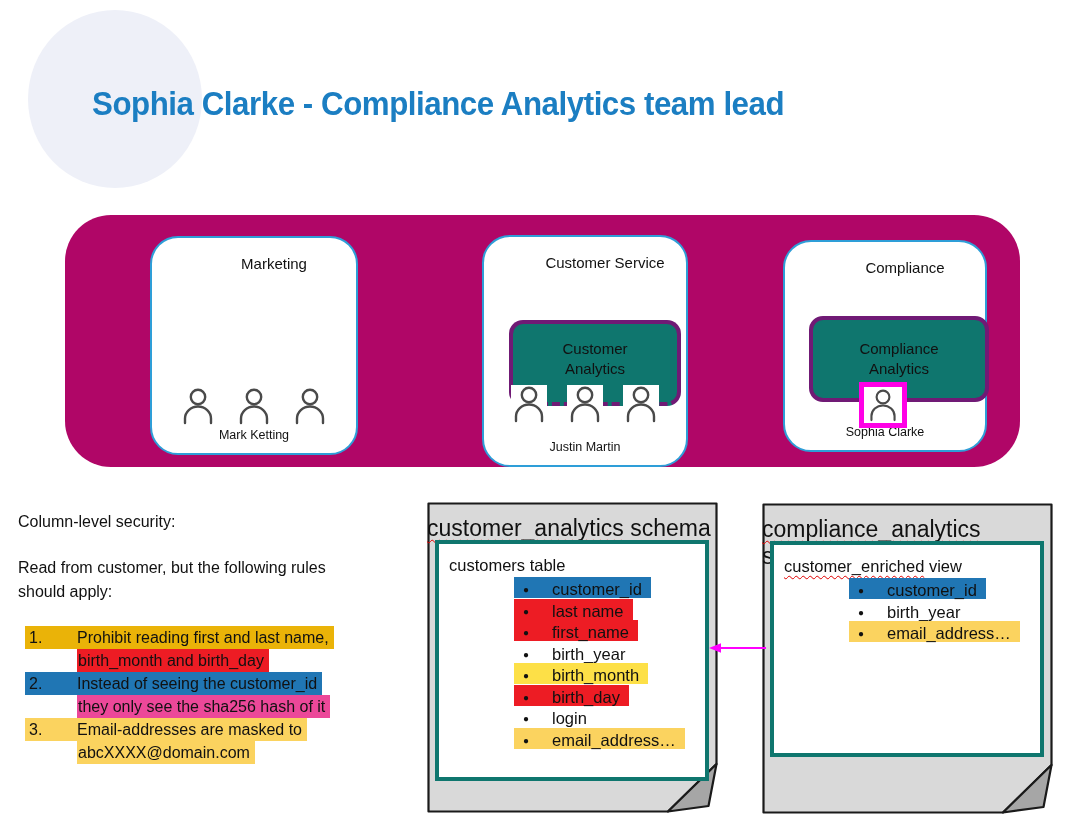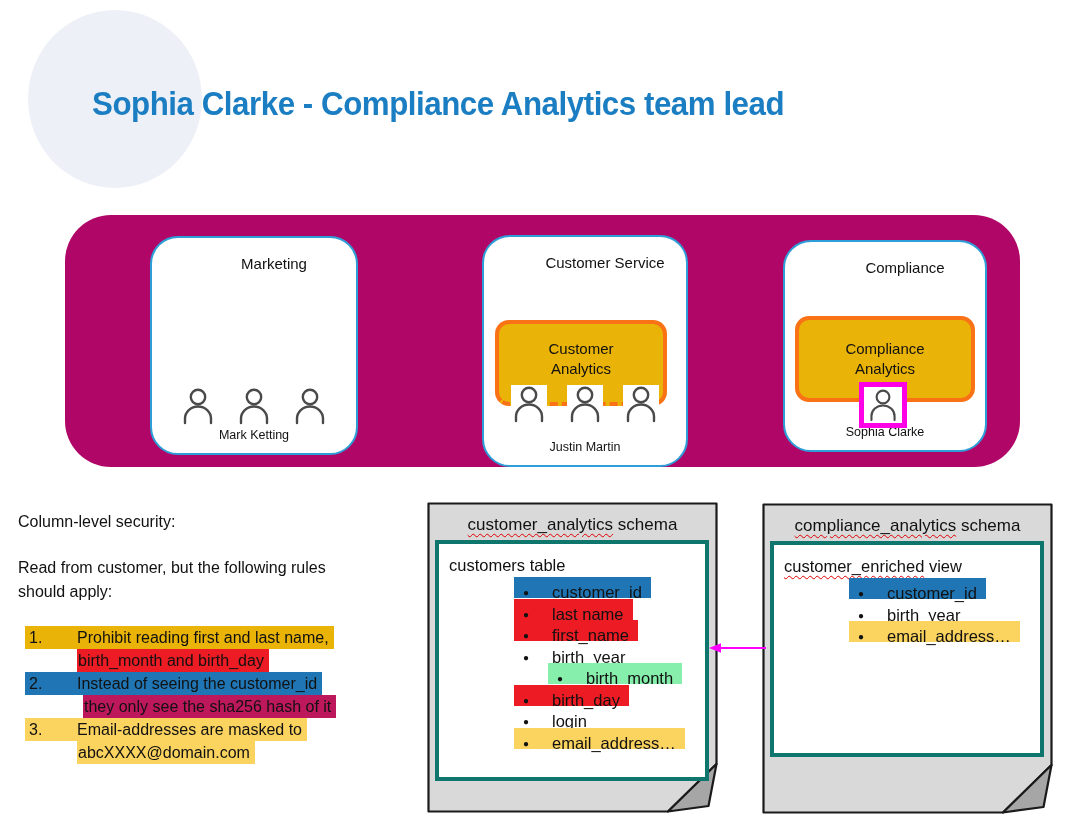--- a/index.html
+++ b/index.html
@@ -21,22 +21,22 @@
     background:#b00667; border-radius:46px; }
 
   
   .dept { position:absolute; background:#fff; border:2px solid #2e9ed8; border-radius:28px; }
   .dept-marketing { left:150px; top:236px; width:208px; height:219px; }
   .dept-cs        { left:482px; top:235px; width:206px; height:232px; }
   .dept-comp      { left:783px; top:240px; width:204px; height:212px; }
   .dept-name { margin-top:17px; text-align:center; font-size:15px; color:#111;padding-left:40px; }
 
   
-  .team { position:absolute; background:#eab308; border:4px solid #f97316; border-radius:14px;
-    text-align:center; font-size:15px; line-height:20px; color:#111; }
+  .team { position:absolute; background:#0f766e; border:4px solid #701a75; border-radius:14px;
+    text-align:center; font-size:15px; line-height:20px; color:#111;margin-left:14px; }
   .team-cs   { left:11px; top:83px; width:172px; height:86px; padding-top:15px;
     border-bottom-style:dashed; }
   .team-comp { left:10px; top:74px; width:180px; height:86px; padding-top:19px; }
 
   
   .members { position:absolute; left:0; right:0; display:flex; justify-content:center;
     gap:20px; z-index:3; }
   .members-marketing { top:149px; }
   .members-cs { top:148px; }
   svg.person { width:36px; height:38px; display:block; }
@@ -58,29 +58,29 @@
   .rbar { display:inline-block; height:23px; padding-right:5px; }
   .rnum { display:inline-block; width:52px; padding-left:4px; }
   .l2 { margin-left:52px; }
   .l2 .rbar { padding-left:1px; }
 
   
   .doc { position:absolute; width:291px; height:311px; }
   .doc-left  { left:427px; top:502px; }
   .doc-right { left:762px; top:503px; }
   .docshape { position:absolute; left:0; top:0; width:291px; height:311px; }
-  .dtitle { position:absolute; left:0; right:0; top:13px; text-align:center;
-    font-size:17px; color:#111; }
+  .dtitle { position:absolute; left:0; right:0; top:13px; 
+    font-size:23px; color:#111; }
   .dbox { position:absolute; left:8px; top:38px; width:274px; background:#fff;
     border:4px solid #0f766e; overflow:hidden; }
   .doc-left  .dbox { height:241px; }
   .doc-right .dbox { height:216px; }
   .dheading { margin:12px 0 2px 10px; font-size:16.5px; color:#111; }
   .dlist { margin-left:27px; }
-  .drow { height:21.5px; line-height:31px; white-space:nowrap;padding-left:48px; }
+  .drow { height:21.5px; line-height:24px; white-space:nowrap;padding-left:48px; }
   .dbar { display:inline-block; height:21px; padding-right:9px; }
   .dbullet { display:inline-block; width:38px; padding-left:9px; font-size:10px;
     vertical-align:2px; color:#111; }
   .dtext { font-size:16.5px; color:#111; }
 
   .sq-red { text-decoration-line:underline; text-decoration-style:wavy;
     text-decoration-color:#e00000; text-decoration-thickness:1px; text-underline-offset:3px; }
   .sq-light { text-decoration-line:underline; text-decoration-style:wavy;
     text-decoration-color:#ffffff; text-decoration-thickness:1.5px; text-underline-offset:4px; }
 
@@ -168,21 +168,21 @@
     </div>
     <div class="rules">
 
         <div class="rule">
           <div class="rline"><span class="rbar" style="background-color: #eab308;"><span class="rnum">1.</span><span>Prohibit reading first and last name,</span></span></div>
           <div class="rline l2"><span class="rbar" style="background-color: rgb(237, 28, 36);">birth_month and birth_day</span></div>
         </div>
 
         <div class="rule">
           <div class="rline"><span class="rbar" style="background-color: rgb(32, 118, 180);"><span class="rnum">2.</span><span>Instead of seeing the customer_id</span></span></div>
-          <div class="rline l2"><span class="rbar" style="background-color: #be185d; margin-left: 6px;">they only see the sha256 hash of it</span></div>
+          <div class="rline l2"><span class="rbar" style="background-color: #ec4899;">they only see the sha256 hash of it</span></div>
         </div>
 
         <div class="rule">
           <div class="rline"><span class="rbar" style="background-color: rgb(251, 211, 95);"><span class="rnum">3.</span><span>Email-addresses are masked to</span></span></div>
           <div class="rline l2"><span class="rbar" style="background-color: rgb(251, 211, 95);">abcXXXX@domain.com</span></div>
         </div>
       </div>
   </div>
 
   <div class="doc doc-left">
@@ -196,21 +196,21 @@
       <div class="dlist">
 
           <div class="drow"><span class="dbar" style="background-color: rgb(32, 118, 180);"><span class="dbullet">●</span><span class="dtext">customer_id</span></span></div>
 
           <div class="drow"><span class="dbar" style="background-color: rgb(237, 28, 36);"><span class="dbullet">●</span><span class="dtext">last name</span></span></div>
 
           <div class="drow"><span class="dbar" style="background-color: rgb(237, 28, 36);"><span class="dbullet">●</span><span class="dtext">first_name</span></span></div>
 
           <div class="drow"><span class="dbar"><span class="dbullet">●</span><span class="dtext">birth_year</span></span></div>
 
-          <div class="drow"><span class="dbar" style="background-color: #86efac; margin-left: 34px;"><span class="dbullet">●</span><span class="dtext sq-light">birth_month</span></span></div>
+          <div class="drow"><span class="dbar" style="background-color: #fde047;"><span class="dbullet">●</span><span class="dtext sq-light">birth_month</span></span></div>
 
           <div class="drow"><span class="dbar" style="background-color: rgb(237, 28, 36);"><span class="dbullet">●</span><span class="dtext sq-light">birth_day</span></span></div>
 
           <div class="drow"><span class="dbar"><span class="dbullet">●</span><span class="dtext">login</span></span></div>
 
           <div class="drow"><span class="dbar" style="background-color: rgb(251, 211, 95);"><span class="dbullet">●</span><span class="dtext">email_address…</span></span></div>
         </div>
     </div>
   </div>
 

